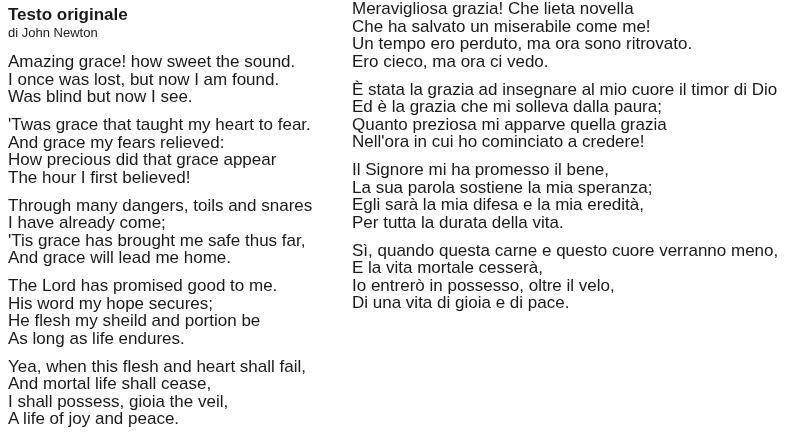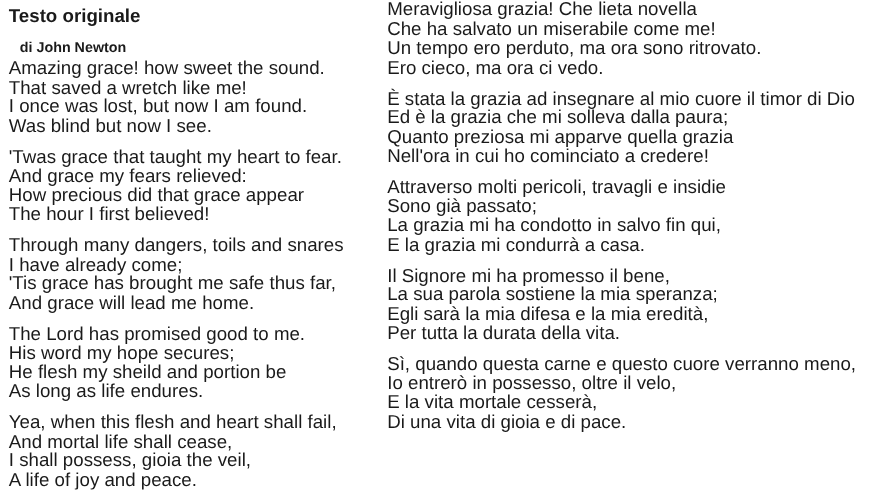--- a/index.html
+++ b/index.html
@@ -33,23 +33,23 @@
     padding-top: 5px;
   }
   .col-title {
     margin: 0;
     font-size: 17px;
     font-weight: bold;
     line-height: 20px;
     white-space: nowrap;
   }
   .col-subtitle {
-    margin: 10px;
+    margin: 0;
     font-size: 13px;
-    font-weight: bold;
+    font-weight: normal;
     line-height: 15px;
     white-space: nowrap;
   }
   .stanza {
     margin: 0 0 10.5px 0;
   }
   .poem-line {
     font-size: 17px;
     line-height: 17.5px;
     white-space: nowrap;
@@ -59,21 +59,20 @@
 <body>
 
 <div class="column column-left">
   <header class="col-header">
     <h1 class="col-title">Testo originale</h1>
     <h2 class="col-subtitle">di John Newton</h2>
   </header>
   <div class="stanzas">
       <div class="stanza">
         <div class="poem-line">Amazing grace! how sweet the sound.</div>
-        <div class="poem-line">That saved a wretch like me!</div>
         <div class="poem-line">I once was lost, but now I am found.</div>
         <div class="poem-line">Was blind but now I see.</div>
       </div>
       <div class="stanza">
         <div class="poem-line">'Twas grace that taught my heart to fear.</div>
         <div class="poem-line">And grace my fears relieved:</div>
         <div class="poem-line">How precious did that grace appear</div>
         <div class="poem-line">The hour I first believed!</div>
       </div>
       <div class="stanza">
@@ -105,31 +104,25 @@
         <div class="poem-line">Un tempo ero perduto, ma ora sono ritrovato.</div>
         <div class="poem-line">Ero cieco, ma ora ci vedo.</div>
       </div>
       <div class="stanza">
         <div class="poem-line">È stata la grazia ad insegnare al mio cuore il timor di Dio</div>
         <div class="poem-line">Ed è la grazia che mi solleva dalla paura;</div>
         <div class="poem-line">Quanto preziosa mi apparve quella grazia</div>
         <div class="poem-line">Nell'ora in cui ho cominciato a credere!</div>
       </div>
       <div class="stanza">
-        <div class="poem-line">Attraverso molti pericoli, travagli e insidie</div>
-        <div class="poem-line">Sono già passato;</div>
-        <div class="poem-line">La grazia mi ha condotto in salvo fin qui,</div>
-        <div class="poem-line">E la grazia mi condurrà a casa.</div>
-      </div>
-      <div class="stanza">
         <div class="poem-line">Il Signore mi ha promesso il bene,</div>
         <div class="poem-line">La sua parola sostiene la mia speranza;</div>
         <div class="poem-line">Egli sarà la mia difesa e la mia eredità,</div>
         <div class="poem-line">Per tutta la durata della vita.</div>
       </div>
       <div class="stanza">
         <div class="poem-line">Sì, quando questa carne e questo cuore verranno meno,</div>
+        <div class="poem-line">E la vita mortale cesserà,</div>
         <div class="poem-line">Io entrerò in possesso, oltre il velo,</div>
-        <div class="poem-line">E la vita mortale cesserà,</div>
         <div class="poem-line">Di una vita di gioia e di pace.</div>
       </div>
     </div>
 </div>
 
 </body></html>

